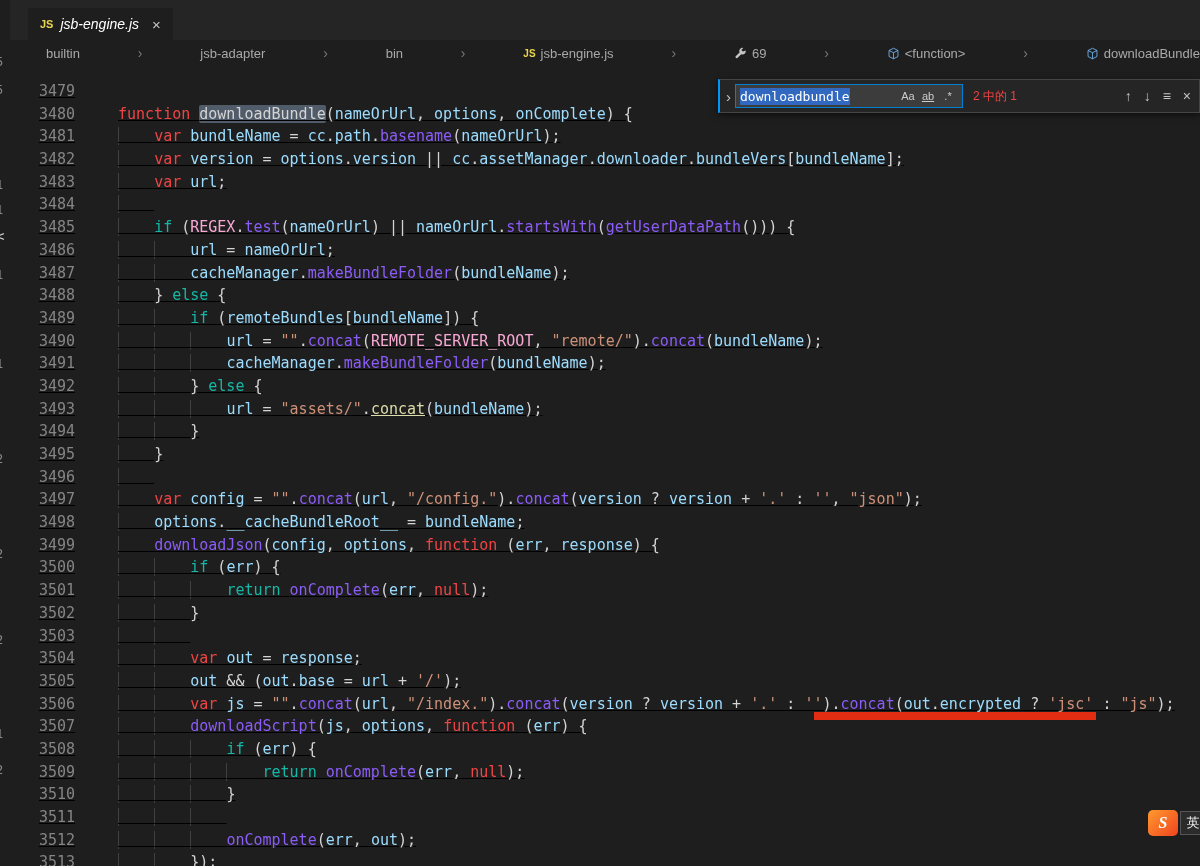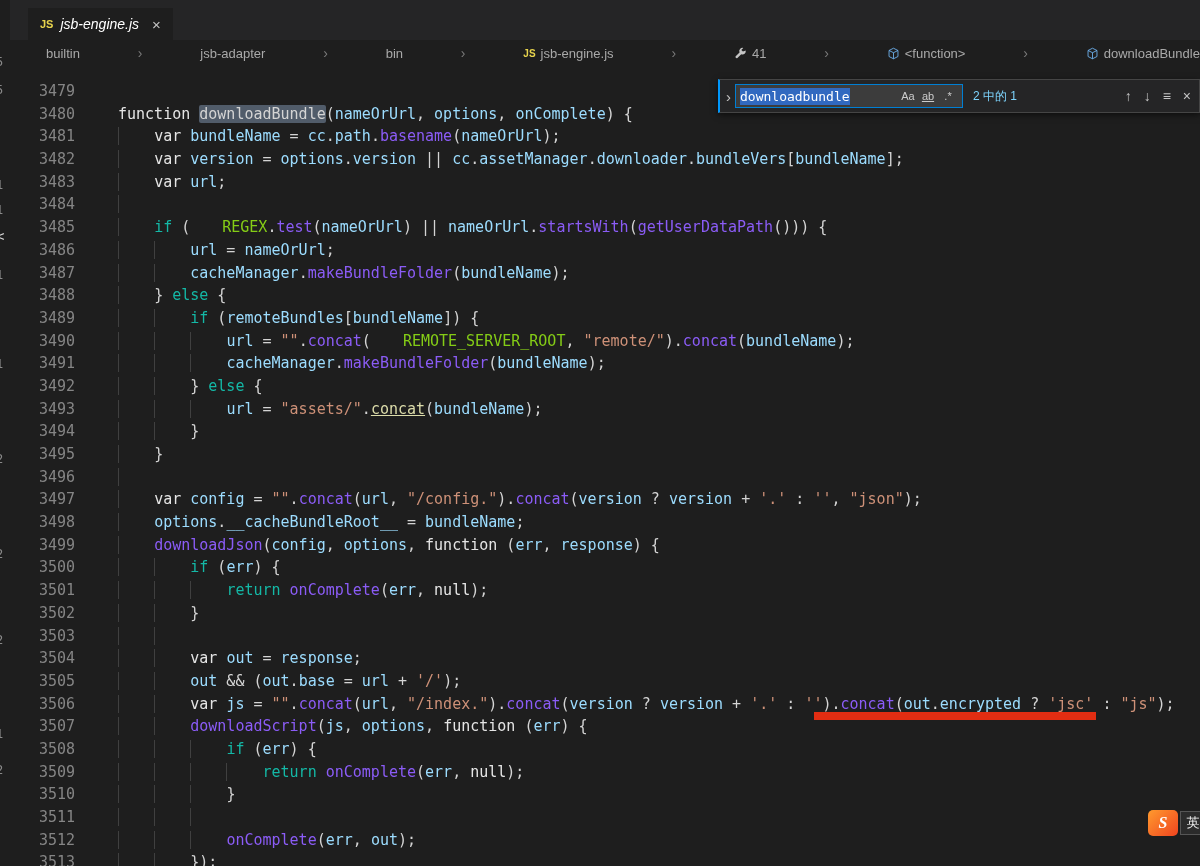--- a/index.html
+++ b/index.html
@@ -19,48 +19,48 @@
   .js-icon{color:#e8d44d;font:bold 11px "Liberation Sans",sans-serif;font-style:normal;}
   .tab-close{color:#c5c5c5;font-style:normal;font-size:15px;margin-left:6px;cursor:pointer;}
   .breadcrumbs{height:26px;display:flex;align-items:center;color:#a9a9a9;
        font:13px "Liberation Sans",sans-serif;padding-left:36px;justify-content:space-between;}
   .crumb{display:flex;align-items:center;gap:5px;cursor:pointer;}
   .crumb-sep{color:#7a7a7a;font-size:14px;margin:0 6px;}
   .bc-js{color:#e8d44d;font:bold 10px "Liberation Sans",sans-serif;}
   .bc-ic{display:flex;align-items:center;}
   
   .code{position:absolute;top:80px;left:0;right:0;font-size:15px;line-height:22.7px;white-space:pre;}
-  .code-line{height:22.7px;display:flex;}
+  .code-line{height:22.7px;display:flex;text-decoration:underline;}
   .ln{width:65px;text-align:right;color:#858585;flex:none;}
   .lt{margin-left:43px;color:#d4d4d4;}
   .g{box-shadow:inset 1px 0 0 #404040;}
-  .tk-k{color:#e5e5e5;}
+  .tk-k{color:#ef4444;}
   .tk-c{color:#14b8a6;}
   .tk-f{color:#8b5cf6;}
   .tk-v{color:#9cdcfe;}
   .tk-o{color:#d4d4d4;}
   .tk-s{color:#ce9178;}
-  .tk-C{color:#84cc16;margin-left:32px;}
+  .tk-C{color:#f9a8d4;}
   .tk-u{color:#dcdcaa;text-decoration:underline;}
   .tk-m{background:#515c6a;color:#d4d4d4;border-radius:2px;}
   .red-underline{position:absolute;left:804px;top:712px;width:282px;height:8px;background:#e22d12;}
   
   .find{position:absolute;top:79px;left:708px;right:0;height:34px;background:#252526;
         border:1px solid #454545;border-left:2px solid #0097fb;box-sizing:border-box;
         box-shadow:0 2px 6px rgba(0,0,0,.55);display:flex;align-items:center;padding:0 6px 0 2px;
         font:12px "Liberation Sans",sans-serif;color:#cccccc;z-index:10;}
   .find-chevron{font-size:15px;color:#c5c5c5;padding:0 4px;cursor:pointer;}
   .find-input{width:228px;height:24px;background:#3c3c3c;border:1px solid #007fd4;box-sizing:border-box;
         display:flex;align-items:center;padding:0 4px;}
   .find-query{font:13px "DejaVu Sans Mono",monospace;color:#ffffff;background:#3169c0;padding:1px 0;}
   .find-spacer{flex:1;}
   .find-toggle{width:20px;height:28px;display:flex;align-items:center;justify-content:center;
         border-radius:3px;color:#cccccc;font:11px "Liberation Sans",sans-serif;cursor:pointer;}
   .find-toggle.ww{text-decoration:underline;}
-  .find-matches{margin-left:10px;white-space:nowrap;color:#7dd3fc;}
+  .find-matches{margin-left:10px;white-space:nowrap;color:#ef4444;}
   .find-actions{margin-left:auto;display:flex;align-items:center;gap:12px;padding-right:2px;}
   .find-action{font-size:14px;color:#c5c5c5;cursor:pointer;}
   
   .ime{position:absolute;right:-6px;bottom:30px;display:flex;align-items:center;gap:2px;z-index:12;}
   .ime-s{width:30px;height:26px;background:linear-gradient(135deg,#ff9a2e,#f0441f);border-radius:5px;
         color:#fff;font:bold italic 16px "Liberation Serif",serif;display:flex;align-items:center;justify-content:center;}
   .ime-lang{width:24px;height:22px;background:#2b2b2b;border:1px solid #555;color:#eee;
         font:13px "Liberation Sans",sans-serif;display:flex;align-items:center;justify-content:center;}
 </style>
 </head>
@@ -110,21 +110,21 @@
         </span>
         <span>jsb-engine.js</span>
       </span>
       <span class="crumb-sep">›</span>
       <span class="crumb">
         <span class="bc-ic">
           <svg width="13" height="13" viewBox="0 0 16 16">
             <path fill="#c5c5c5" d="M14.4 4.2a4 4 0 0 1-5.5 4.6l-4.7 4.7a1.5 1.5 0 0 1-2.1-2.1l4.7-4.7a4 4 0 0 1 4.6-5.5L9 3.6l2 2 3.4-1.4z"></path>
           </svg>
         </span>
-        <span>41</span>
+        <span>69</span>
       </span>
       <span class="crumb-sep">›</span>
       <span class="crumb">
         <span class="bc-ic">
           <svg width="13" height="13" viewBox="0 0 16 16">
             <path fill="none" stroke="#75beff" d="M8 1.5l5.5 2.8v7.4L8 14.5l-5.5-2.8V4.3z"></path>
             <path fill="none" stroke="#75beff" d="M2.5 4.3L8 7l5.5-2.7M8 7v7.5"></path>
           </svg>
         </span>
         <span>&lt;function&gt;</span>

